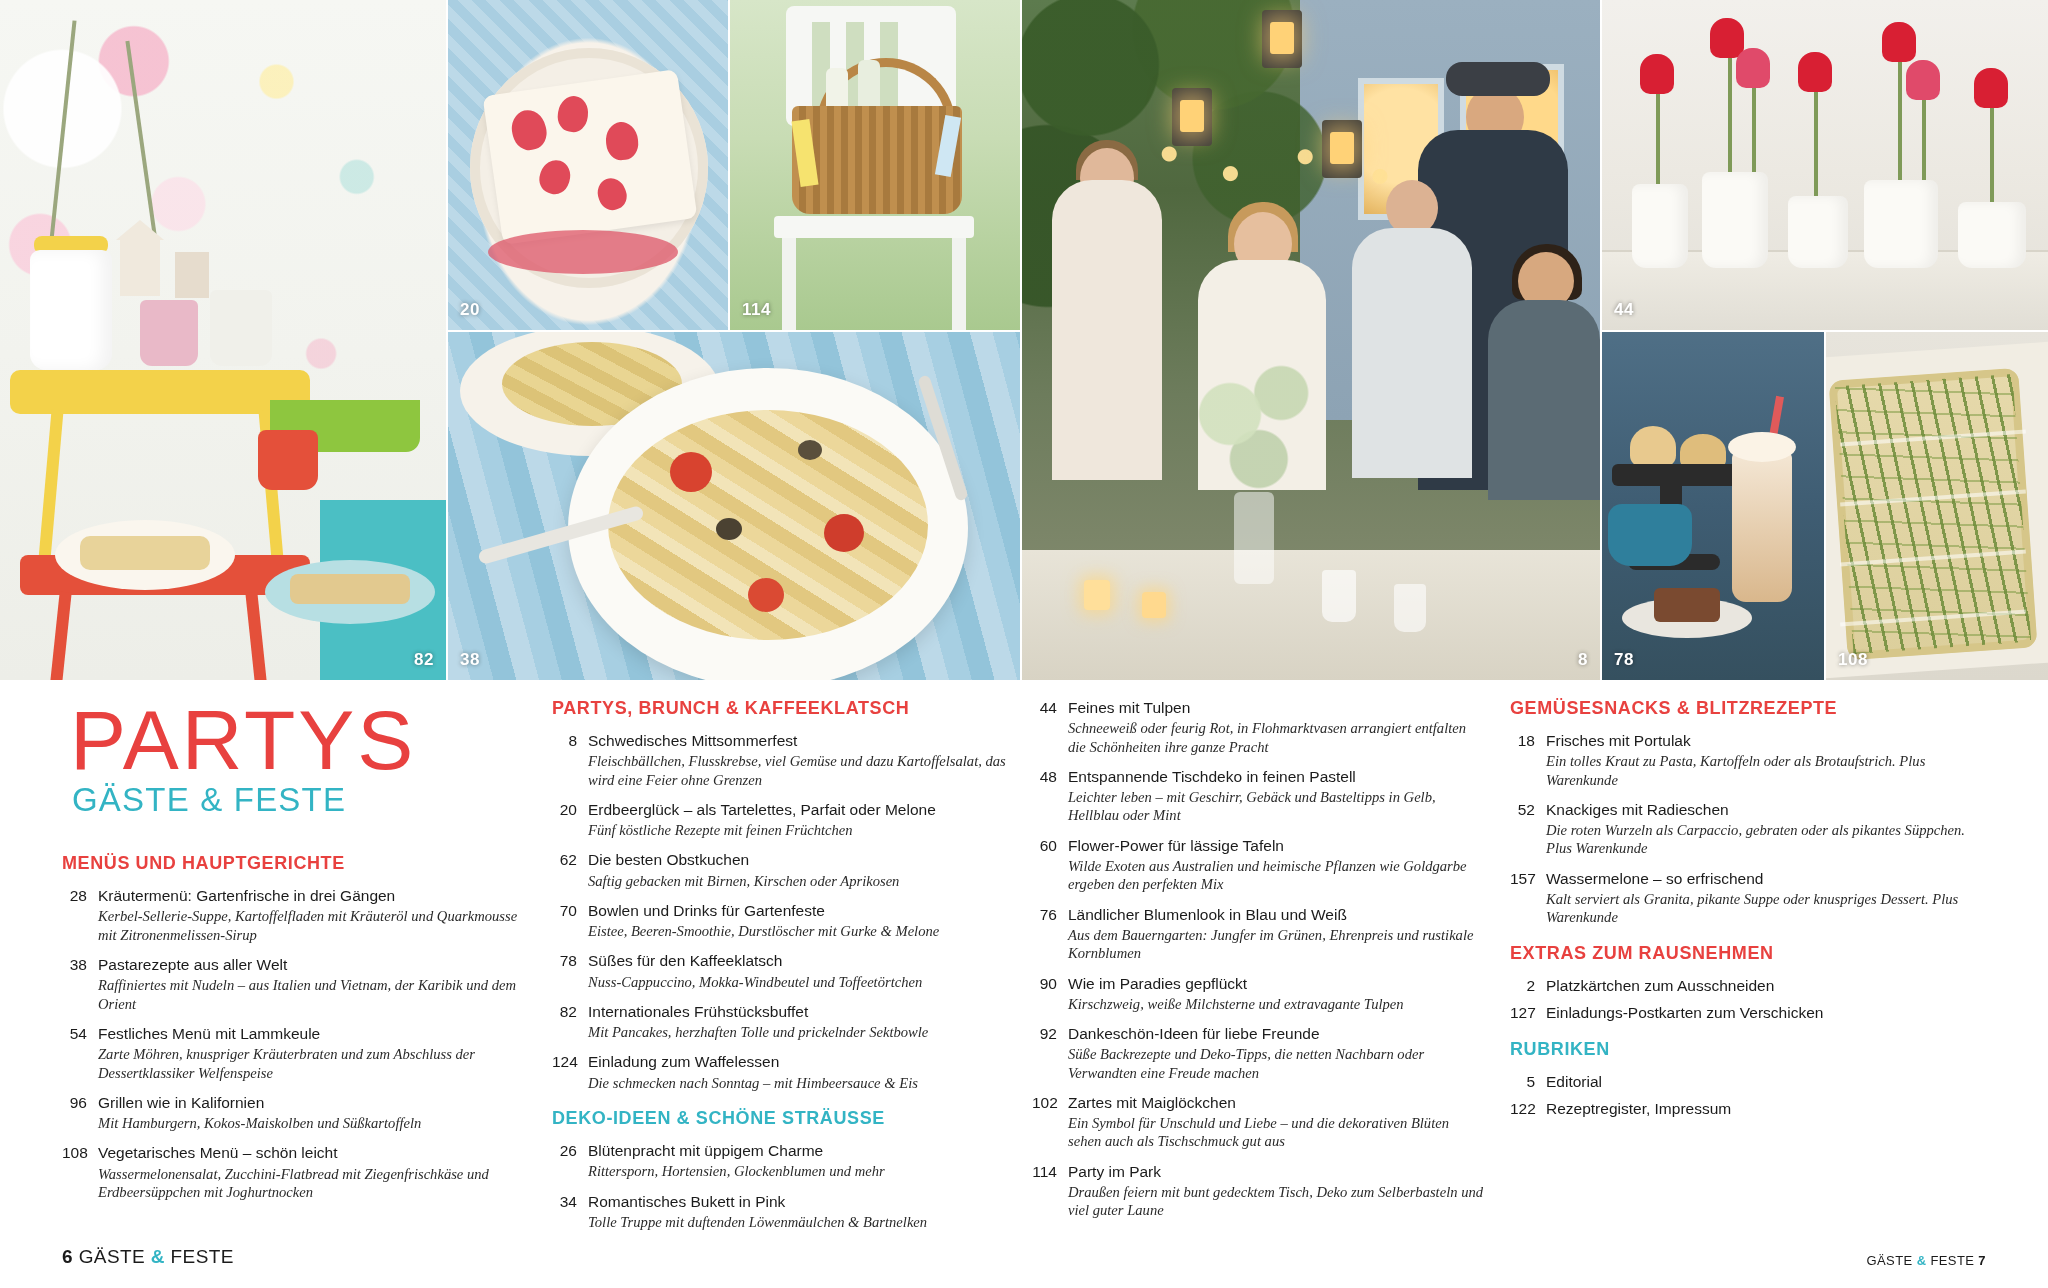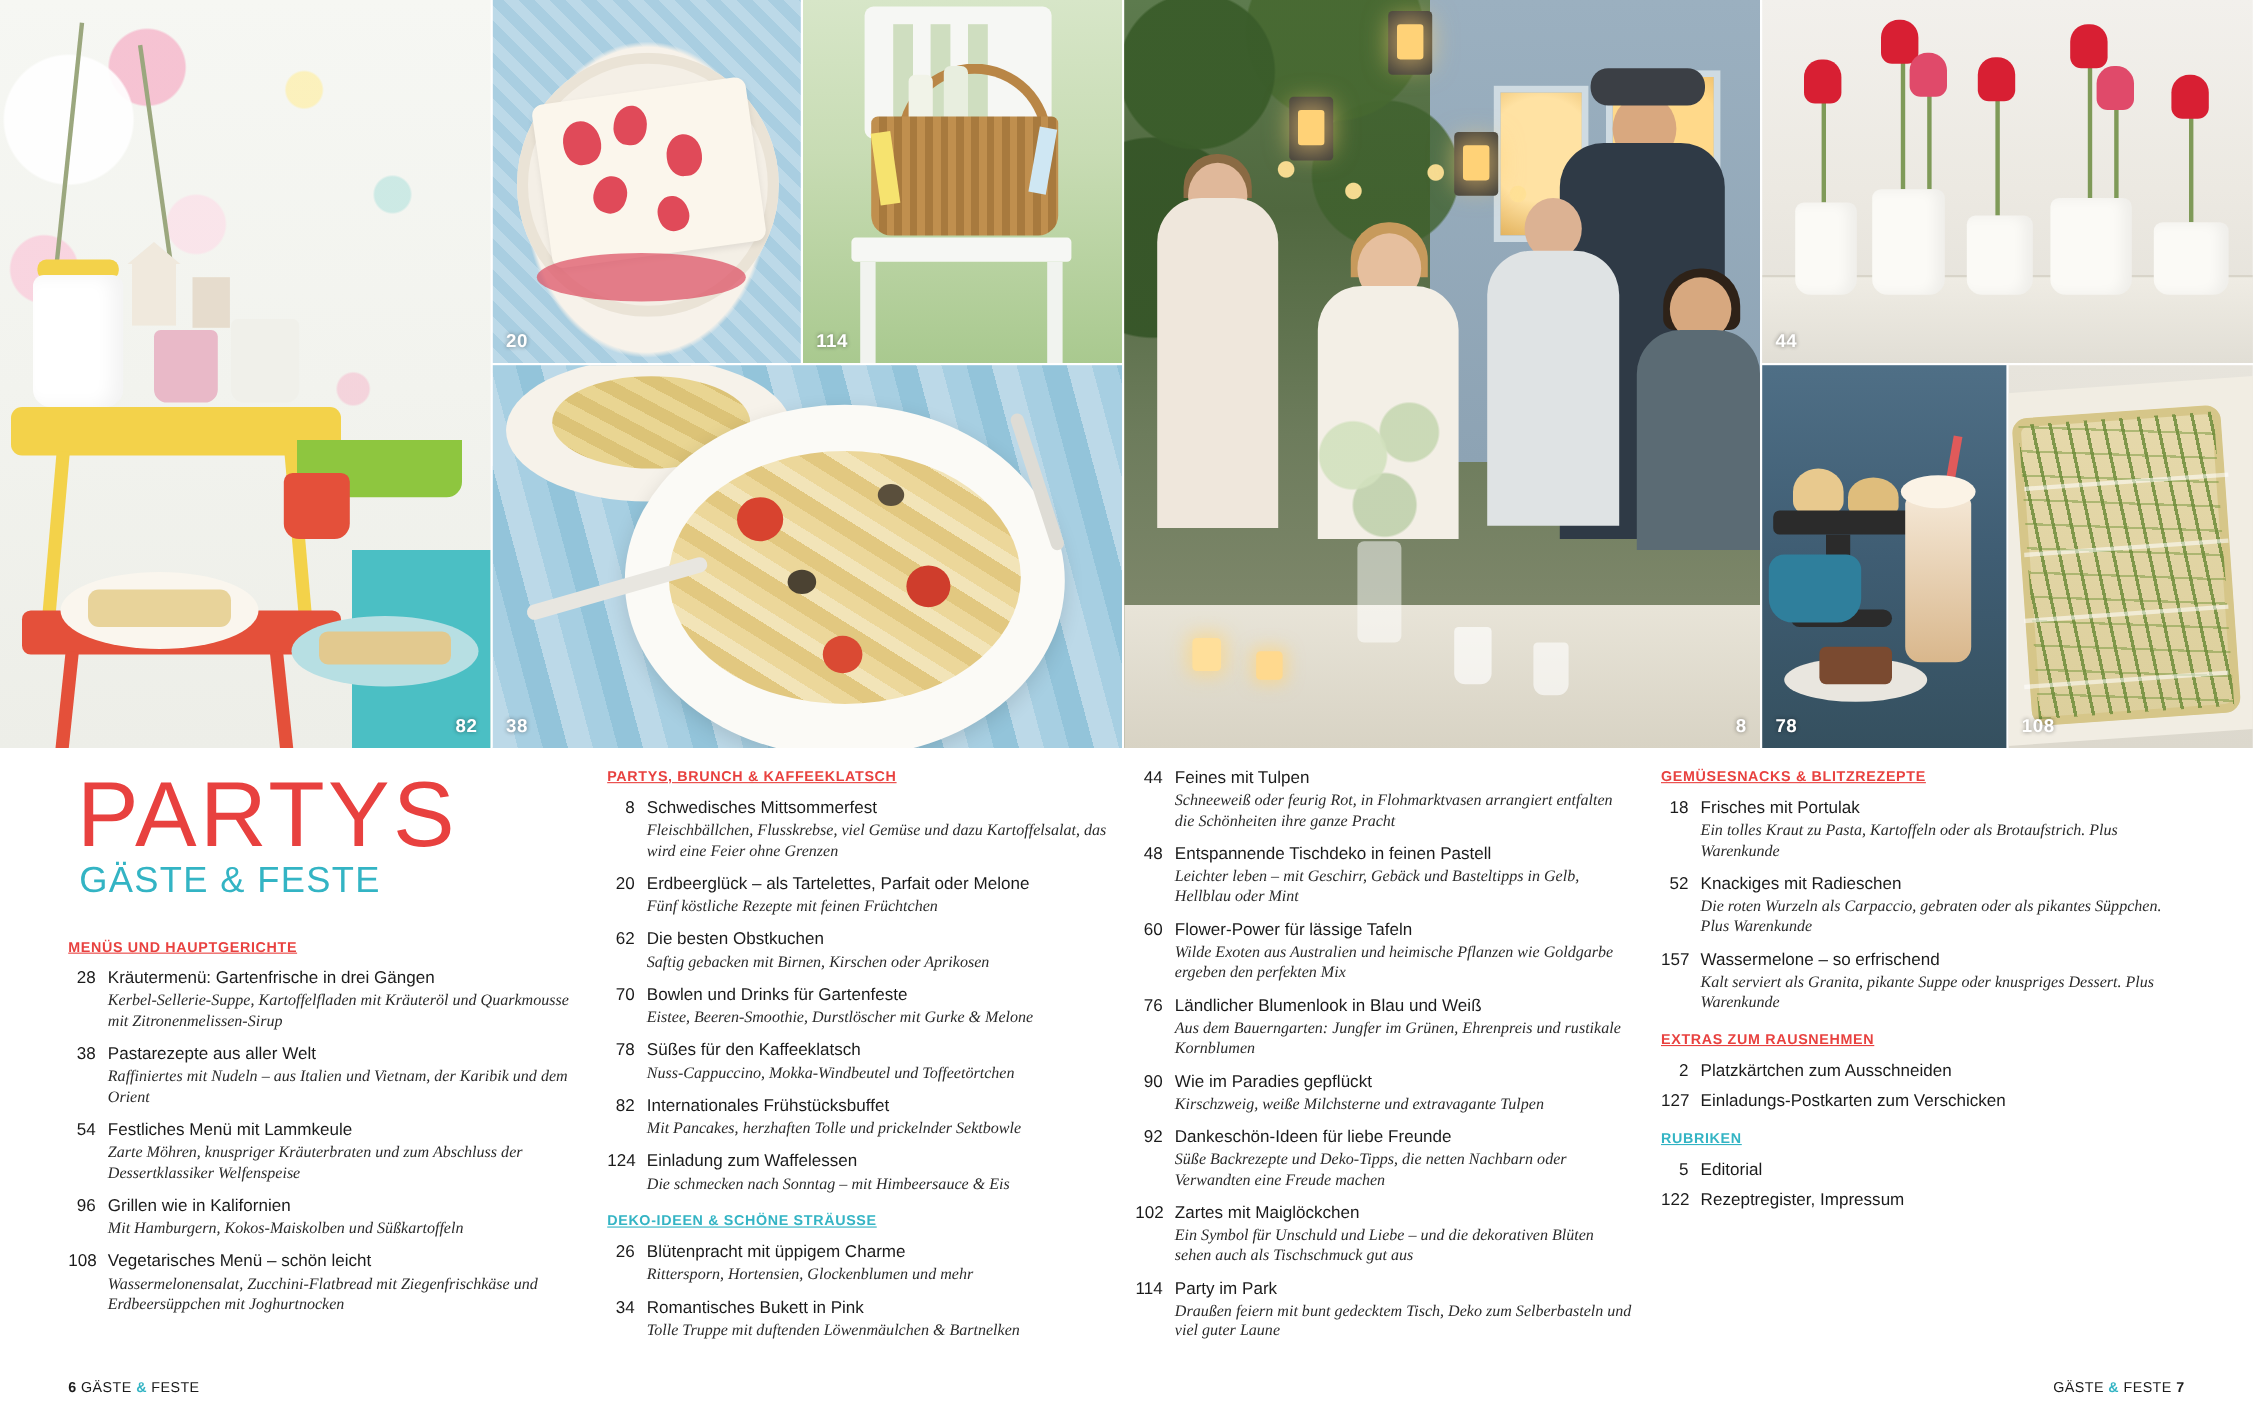--- a/index.html
+++ b/index.html
@@ -278,26 +278,25 @@
   .gaste-feste {
     color: #33b4c4;
     font-size: 33px;
     font-weight: 400;
     letter-spacing: 1.2px;
     margin: 2px 0 0 10px;
   }
 
   .section-head {
     color: #e8413f;
-    font-size: 13px;
+    font-size: 18px;
     font-weight: bold;
     letter-spacing: 0.6px;
     margin: 0 0 12px 0;
     text-transform: uppercase;
-    text-decoration: underline;
   }
   .section-head.teal { color: #33b4c4; }
   .section-head.spaced { margin-top: 16px; }
 
   .entry { display: flex; margin-bottom: 11px; }
   .entry .pg {
     width: 36px;
     flex: 0 0 36px;
     text-align: right;
     padding-right: 11px;
@@ -318,21 +317,21 @@
     font-size: 14.6px;
     color: #2a2a2a;
     line-height: 1.26;
     margin-top: 1px;
   }
   .entry.compact { margin-bottom: 7px; }
 
   .footer-left {
     position: absolute;
     left: 62px; bottom: 20px;
-    font-size: 13px;
+    font-size: 19px;
     letter-spacing: 0.4px;
     color: #1b1b1b;
   }
   .footer-right {
     position: absolute;
     right: 62px; bottom: 20px;
     font-size: 13px;
     letter-spacing: 0.4px;
     color: #1b1b1b;
   }

